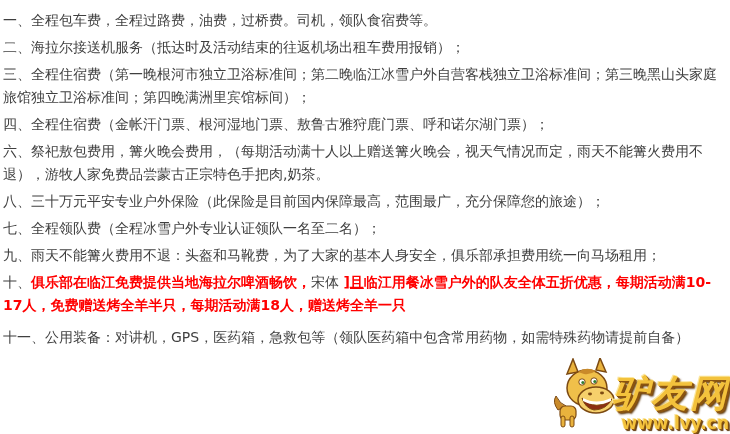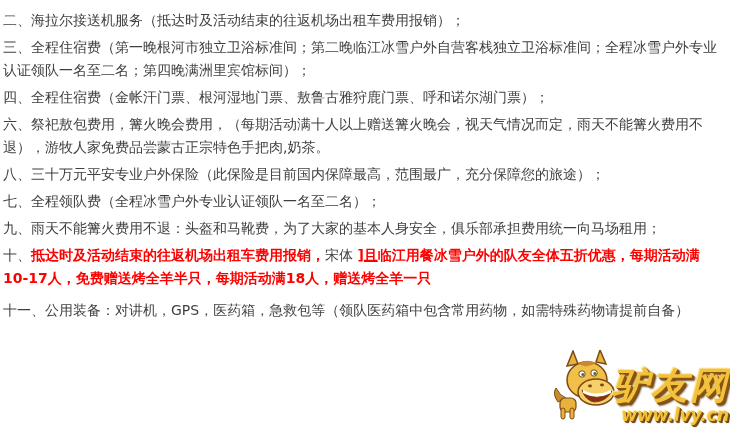--- a/index.html
+++ b/index.html
@@ -22,59 +22,59 @@
     line-height:23px;
     margin:0 0 4px 0;
     color:#3f3f3f;
   }
   .item.spaced { margin-top:9px; }
   .seg-normal { color:#3f3f3f; }
   .seg-red-bold { color:#ff0000; font-weight:bold; }
   .seg-red-bold-underline { color:#ff0000; font-weight:bold; text-decoration:underline; }
   .watermark {
     position:absolute;
-    right:1px; bottom:10px;
+    right:1px; bottom:2px;
     display:flex;
     align-items:flex-end;
     pointer-events:none;
   }
   .donkey { margin-right:-14px; margin-bottom:2px; }
   .wm-text { display:flex; flex-direction:column; align-items:flex-end; }
   .wm-name {
     font-size:37px;
     line-height:34px;
     font-weight:bold;
     font-style:italic;
     color:#f3c23c;
     text-shadow:1px 1px 0 #8a5410, 2px 2px 0 #8a5410, 3px 3px 2px #5e370a, -1px -1px 0 #fbe7a0;
     letter-spacing:2px;
   }
   .wm-url {
     font-size:17px;
     line-height:18px;
     font-weight:bold;
-    font-style:italic;
     color:#f3c23c;
     text-shadow:1px 1px 0 #8a5410, 2px 2px 1px #5e370a, -1px -1px 0 #fbe7a0;
     margin-top:3px;
   }
 </style>
 </head>
 <body>
 
 <div class="content">
   <div id="items-container">
+      <p class="item"><span class="seg-normal">一、全程包车费，全程过路费，油费，过桥费。司机，领队食宿费等。</span></p>
       <p class="item"><span class="seg-normal">二、海拉尔接送机服务（抵达时及活动结束的往返机场出租车费用报销）；</span></p>
-      <p class="item"><span class="seg-normal">三、全程住宿费（第一晚根河市独立卫浴标准间；第二晚临江冰雪户外自营客栈独立卫浴标准间；全程冰雪户外专业认证领队一名至二名；第四晚满洲里宾馆标间）；</span></p>
+      <p class="item"><span class="seg-normal">三、全程住宿费（第一晚根河市独立卫浴标准间；第二晚临江冰雪户外自营客栈独立卫浴标准间；第三晚黑山头家庭旅馆独立卫浴标准间；第四晚满洲里宾馆标间）；</span></p>
       <p class="item"><span class="seg-normal">四、全程住宿费（金帐汗门票、根河湿地门票、敖鲁古雅狩鹿门票、呼和诺尔湖门票）；</span></p>
       <p class="item"><span class="seg-normal">六、祭祀敖包费用，篝火晚会费用，（每期活动满十人以上赠送篝火晚会，视天气情况而定，雨天不能篝火费用不退），游牧人家免费品尝蒙古正宗特色手把肉,奶茶。</span></p>
       <p class="item"><span class="seg-normal">八、三十万元平安专业户外保险（此保险是目前国内保障最高，范围最广，充分保障您的旅途）；</span></p>
       <p class="item"><span class="seg-normal">七、全程领队费（全程冰雪户外专业认证领队一名至二名）；</span></p>
       <p class="item"><span class="seg-normal">九、雨天不能篝火费用不退：头盔和马靴费，为了大家的基本人身安全，俱乐部承担费用统一向马场租用；</span></p>
-      <p class="item"><span class="seg-normal">十、</span><span class="seg-red-bold">抵达时及活动结束的往返机场出租车费用报销，</span><span class="seg-normal">宋体 </span><span class="seg-red-bold-underline">]且</span><span class="seg-red-bold">临江用餐冰雪户外的队友全体五折优惠，每期活动满10-17人，免费赠送烤全羊半只，每期活动满18人，赠送烤全羊一只</span></p>
+      <p class="item"><span class="seg-normal">十、</span><span class="seg-red-bold">俱乐部在临江免费提供当地海拉尔啤酒畅饮，</span><span class="seg-normal">宋体 </span><span class="seg-red-bold-underline">]且</span><span class="seg-red-bold">临江用餐冰雪户外的队友全体五折优惠，每期活动满10-17人，免费赠送烤全羊半只，每期活动满18人，赠送烤全羊一只</span></p>
       <p class="item spaced"><span class="seg-normal">十一、公用装备：对讲机，GPS，医药箱，急救包等（领队医药箱中包含常用药物，如需特殊药物请提前自备）</span></p>
     </div>
 </div>
 
 <div class="watermark">
   <svg class="donkey" width="86" height="72" viewBox="0 0 86 72">
 
     <path d="M18,52 Q12,44 16,38 Q20,46 26,48 Z" fill="#c98a2a" stroke="#7c4a12" stroke-width="1"></path>
     <rect x="20" y="48" width="16" height="14" rx="5" fill="#e9b23d" stroke="#7c4a12" stroke-width="1.2"></rect>
     <rect x="21" y="58" width="4" height="11" rx="2" fill="#e9b23d" stroke="#7c4a12" stroke-width="1"></rect>

